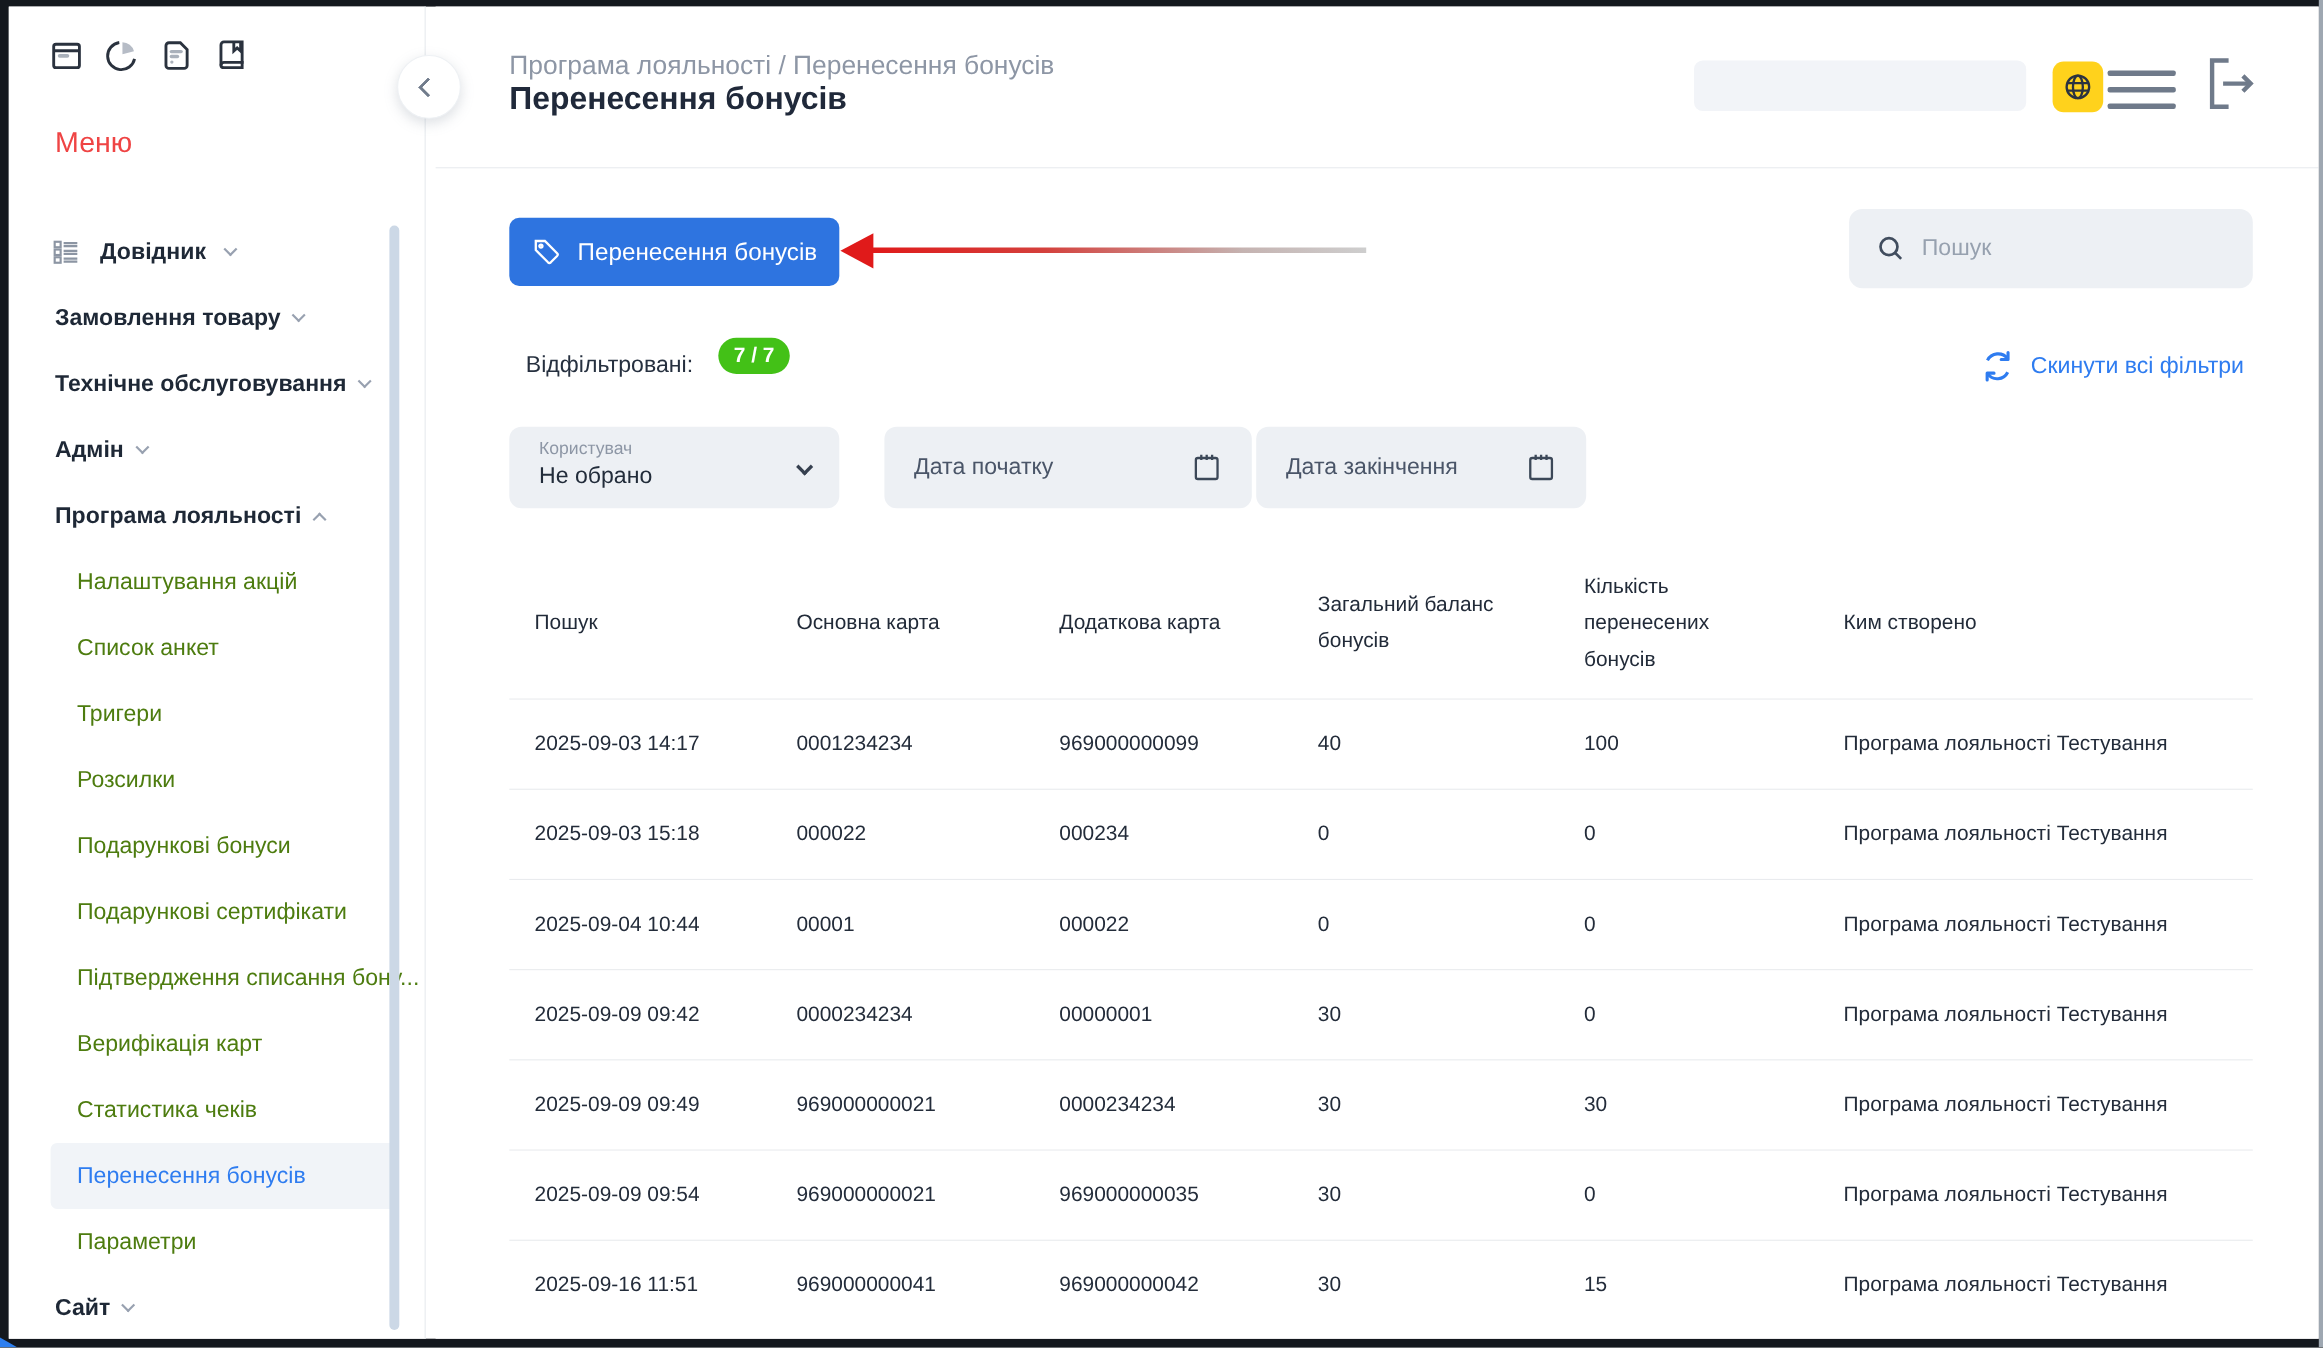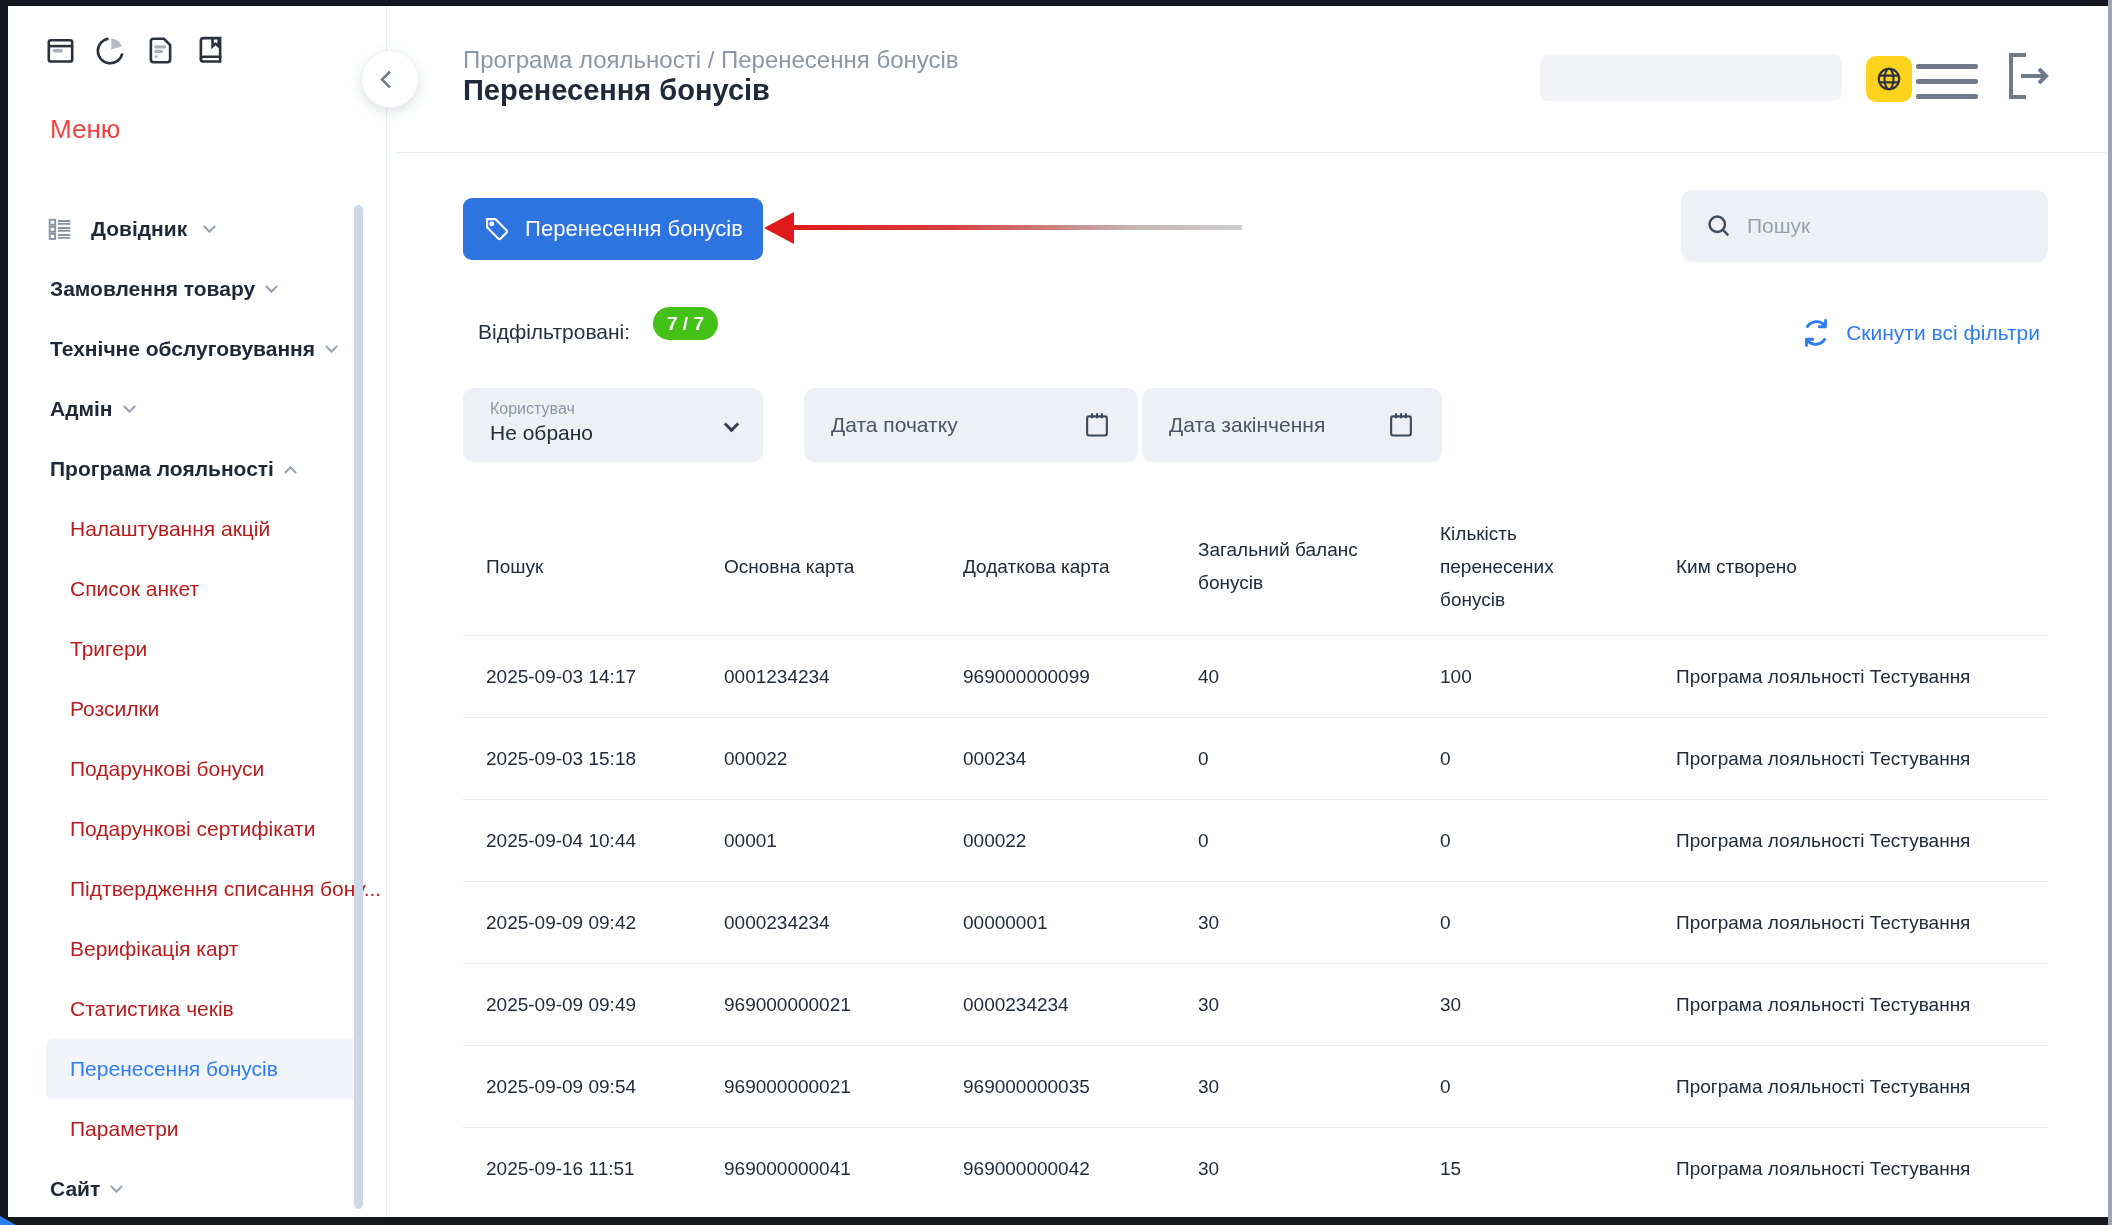--- a/index.html
+++ b/index.html
@@ -17,21 +17,21 @@
   .top-icons .ticon { width:33px; height:33px; display:flex; align-items:center; justify-content:center; }
   .menu-title { position:absolute; left:42px; top:108px; font-size:26px; font-weight:500; color:#ef4444; }
   .menu { position:absolute; left:0; top:193px; width:100%; }
   .menu-row { height:60px; display:flex; align-items:center; cursor:pointer; }
   .menu-row.section { padding-left:42px; gap:12px; }
   .menu-row.section.with-icon { padding-left:39px; gap:18px; }
   .sec-label { font-size:21px; font-weight:700; color:#1e2836; }
   .chev { width:9px; height:9px; border-right:2.4px solid #98a1b0; border-bottom:2.4px solid #98a1b0; }
   .chev.down { transform:rotate(45deg) translate(-2px,-2px); }
   .chev.up   { transform:rotate(-135deg) translate(-2px,-2px); }
-  .menu-row.sub { padding-left:62px; font-size:21px; color:#b91c1c; }
+  .menu-row.sub { padding-left:62px; font-size:21px; color:#4d7c0f; }
   .menu-row.sub.active { margin-left:38px; margin-right:26px; padding-left:24px;
     background:#f1f4f8; border-radius:6px; color:#2e7cf0; font-weight:500; }
   .side-scroll { position:absolute; left:346px; top:199px; width:9px; height:1004px;
     background:#ccd8e6; border-radius:5px; }
   .list-ic { width:26px; height:26px; color:#8c95a3; flex:0 0 auto; }
 
   .collapse-btn { position:absolute; left:353px; top:44px; width:58px; height:58px; border-radius:50%;
     background:#ffffff; border:1px solid #eef1f4; box-shadow:0 4px 12px rgba(130,140,155,.28);
     z-index:5; display:flex; align-items:center; justify-content:center; cursor:pointer; }
   .collapse-chev { width:13px; height:13px; border-left:3.2px solid #717c8c; border-top:3.2px solid #717c8c;

